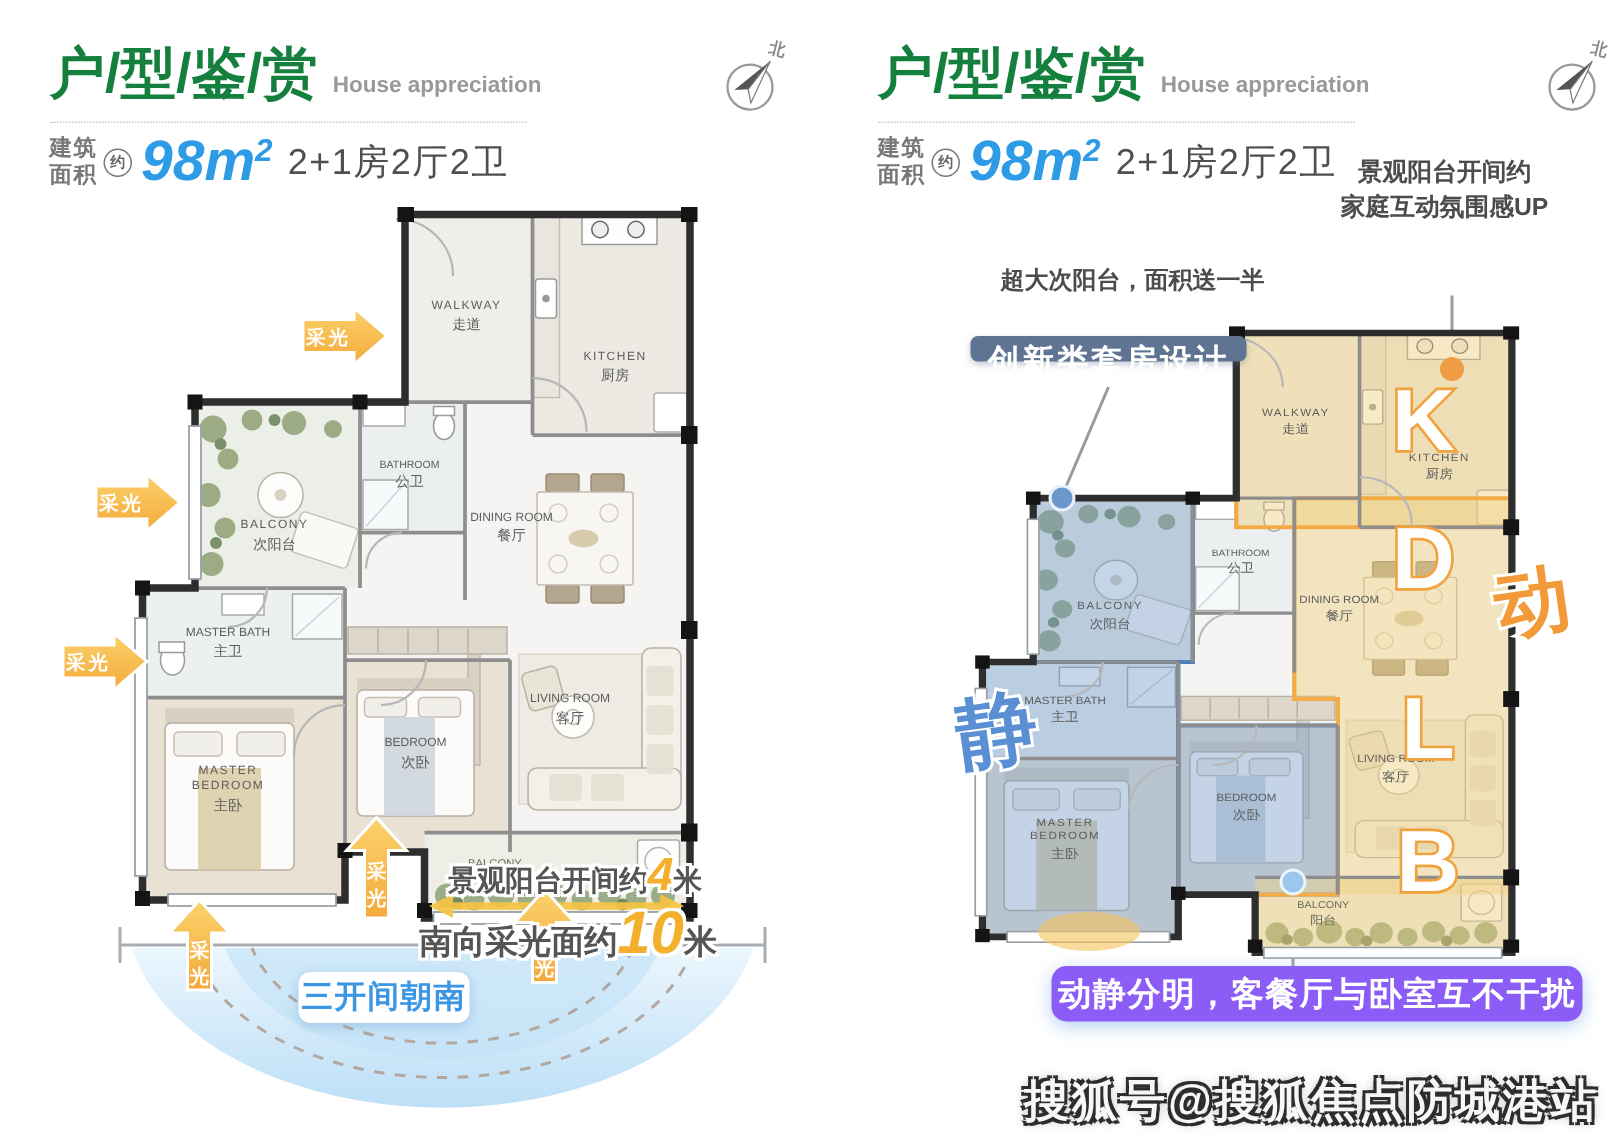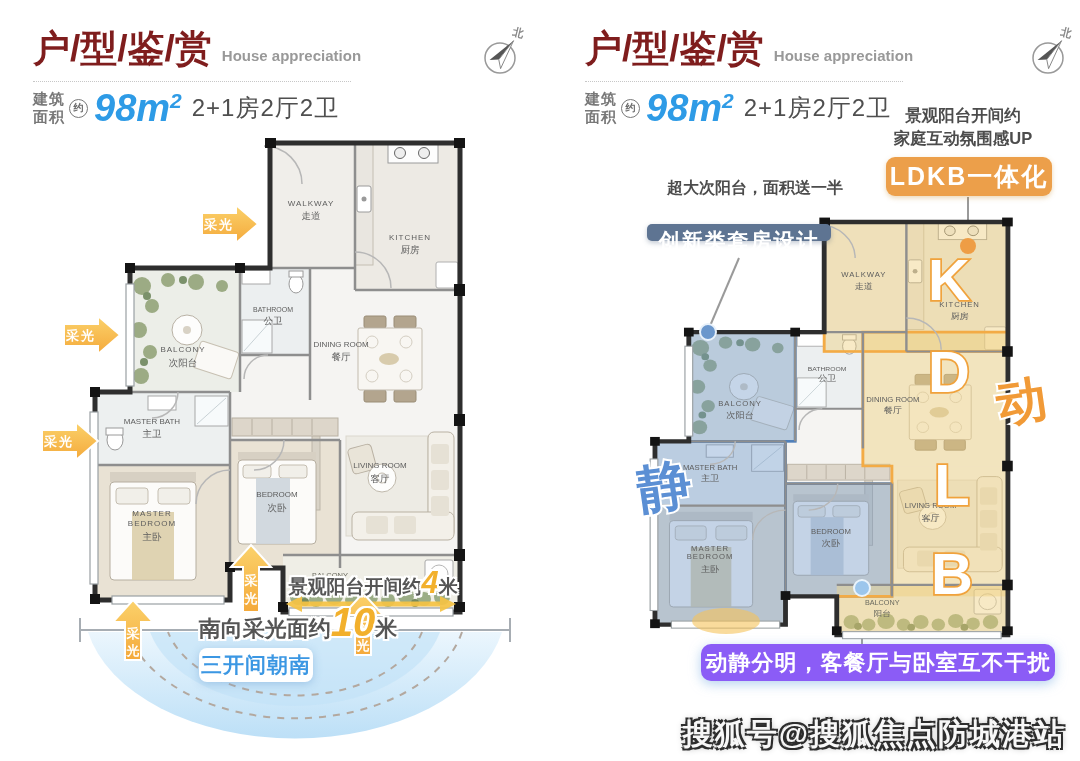--- a/index.html
+++ b/index.html
@@ -8,34 +8,34 @@
   .panel{position:absolute;top:0;width:540px;height:761px;}
   #panel-left{left:0;}
   #panel-right{left:540px;}
   .plan-svg{position:absolute;left:0;top:0;z-index:1;}
   svg{font-family:"Liberation Sans","DejaVu Sans",sans-serif;}
   
   .header{position:absolute;top:24px;z-index:3;}
   #panel-left .header{left:33px;}
   #panel-right .header{left:45px;}
   .title-row{border-bottom:1px dotted #c7c7c7;padding-bottom:7px;width:318px;white-space:nowrap;}
-  .title{font-size:37px;font-weight:900;color:#7f1d1d;letter-spacing:0px;}
+  .title{font-size:37px;font-weight:900;color:#15803d;letter-spacing:0px;}
   .subtitle{font-size:15px;color:#999;margin-left:10px;font-weight:600;}
   .area-row{display:flex;align-items:center;margin-top:7px;}
   .area-label{font-size:15px;font-weight:700;color:#787878;line-height:1.2;letter-spacing:1px;}
   .approx{width:17px;height:17px;border:1.5px solid #787878;border-radius:50%;font-size:10px;font-weight:700;color:#6a6a6a;display:flex;align-items:center;justify-content:center;margin:0 6px 0 4px;}
   .area-value{font-size:38px;font-weight:900;font-style:italic;color:#2e9be6;line-height:1;}
   .area-sup{font-size:21px;position:relative;top:-13px;}
   .spec{font-size:24px;font-weight:400;color:#4f4f4f;margin-left:10px;letter-spacing:1px;}
   .compass{position:absolute;top:20px;z-index:3;}
   #panel-left .compass{left:476px;}
   #panel-right .compass{left:484px;}
   
   .halo{text-shadow:-2px -2px 0 #fff,2px -2px 0 #fff,-2px 2px 0 #fff,2px 2px 0 #fff,0 -2px 0 #fff,0 2px 0 #fff,-2px 0 0 #fff,2px 0 0 #fff;}
-  .dim-note{position:absolute;z-index:4;text-align:center;font-weight:900;color:#555;white-space:nowrap;}
+  .dim-note{position:absolute;z-index:4;text-align:right;font-weight:900;color:#555;white-space:nowrap;}
   .dim-val{color:#f2b02c;font-style:italic;font-weight:900;}
   #balcony-width-note{left:278px;top:565px;width:190px;font-size:19px;}
   #balcony-width-note .dim-val{font-size:31px;}
   #south-width-note{left:118px;top:600px;width:360px;font-size:22px;}
   #south-width-note .dim-val{font-size:40px;}
   #orientation-badge{position:absolute;left:199px;top:648px;width:114px;height:34px;z-index:4;
     background:#fff;border-radius:8px;color:#3b97e3;font-size:21px;font-weight:700;line-height:34px;
     text-align:center;letter-spacing:1px;box-shadow:0 2px 8px rgba(110,160,210,.45);}
   
   .note{position:absolute;z-index:4;font-weight:900;color:#4c4c4c;text-align:center;font-size:16.5px;line-height:1.38;white-space:nowrap;}
@@ -391,21 +391,20 @@
         <text x="412" y="505" font-size="58" fill="#fff" stroke="#f0a23c" stroke-width="3.5">L</text>
         <text x="412" y="594" font-size="58" fill="#fff" stroke="#f0a23c" stroke-width="3.5">B</text>
         <text x="484" y="418" font-size="50" fill="#f19a37" stroke="#fff" stroke-width="4" transform="rotate(-8 484 418)">动</text>
         <text x="127" y="505" font-size="54" fill="#5b8fd4" stroke="#fff" stroke-width="4" transform="rotate(-8 127 505)">静</text>
       </g>
     </svg>
 
     <div class="note" id="ldkb-note">
       <span>景观阳台开间约</span><br><span>家庭互动氛围感UP</span>
     </div>
-    <div class="badge" id="ldkb-badge">LDKB一体化</div>
     <div class="note" id="suite-note">
       <span>超大次阳台，面积送一半</span><br>
     </div>
     <div class="badge" id="suite-badge">创新类套房设计</div>
     <div class="badge" id="bottom-badge">动静分明，客餐厅与卧室互不干扰</div>
   </div>
 
   <div id="watermark">搜狐号@搜狐焦点防城港站</div>
 </div>
 

